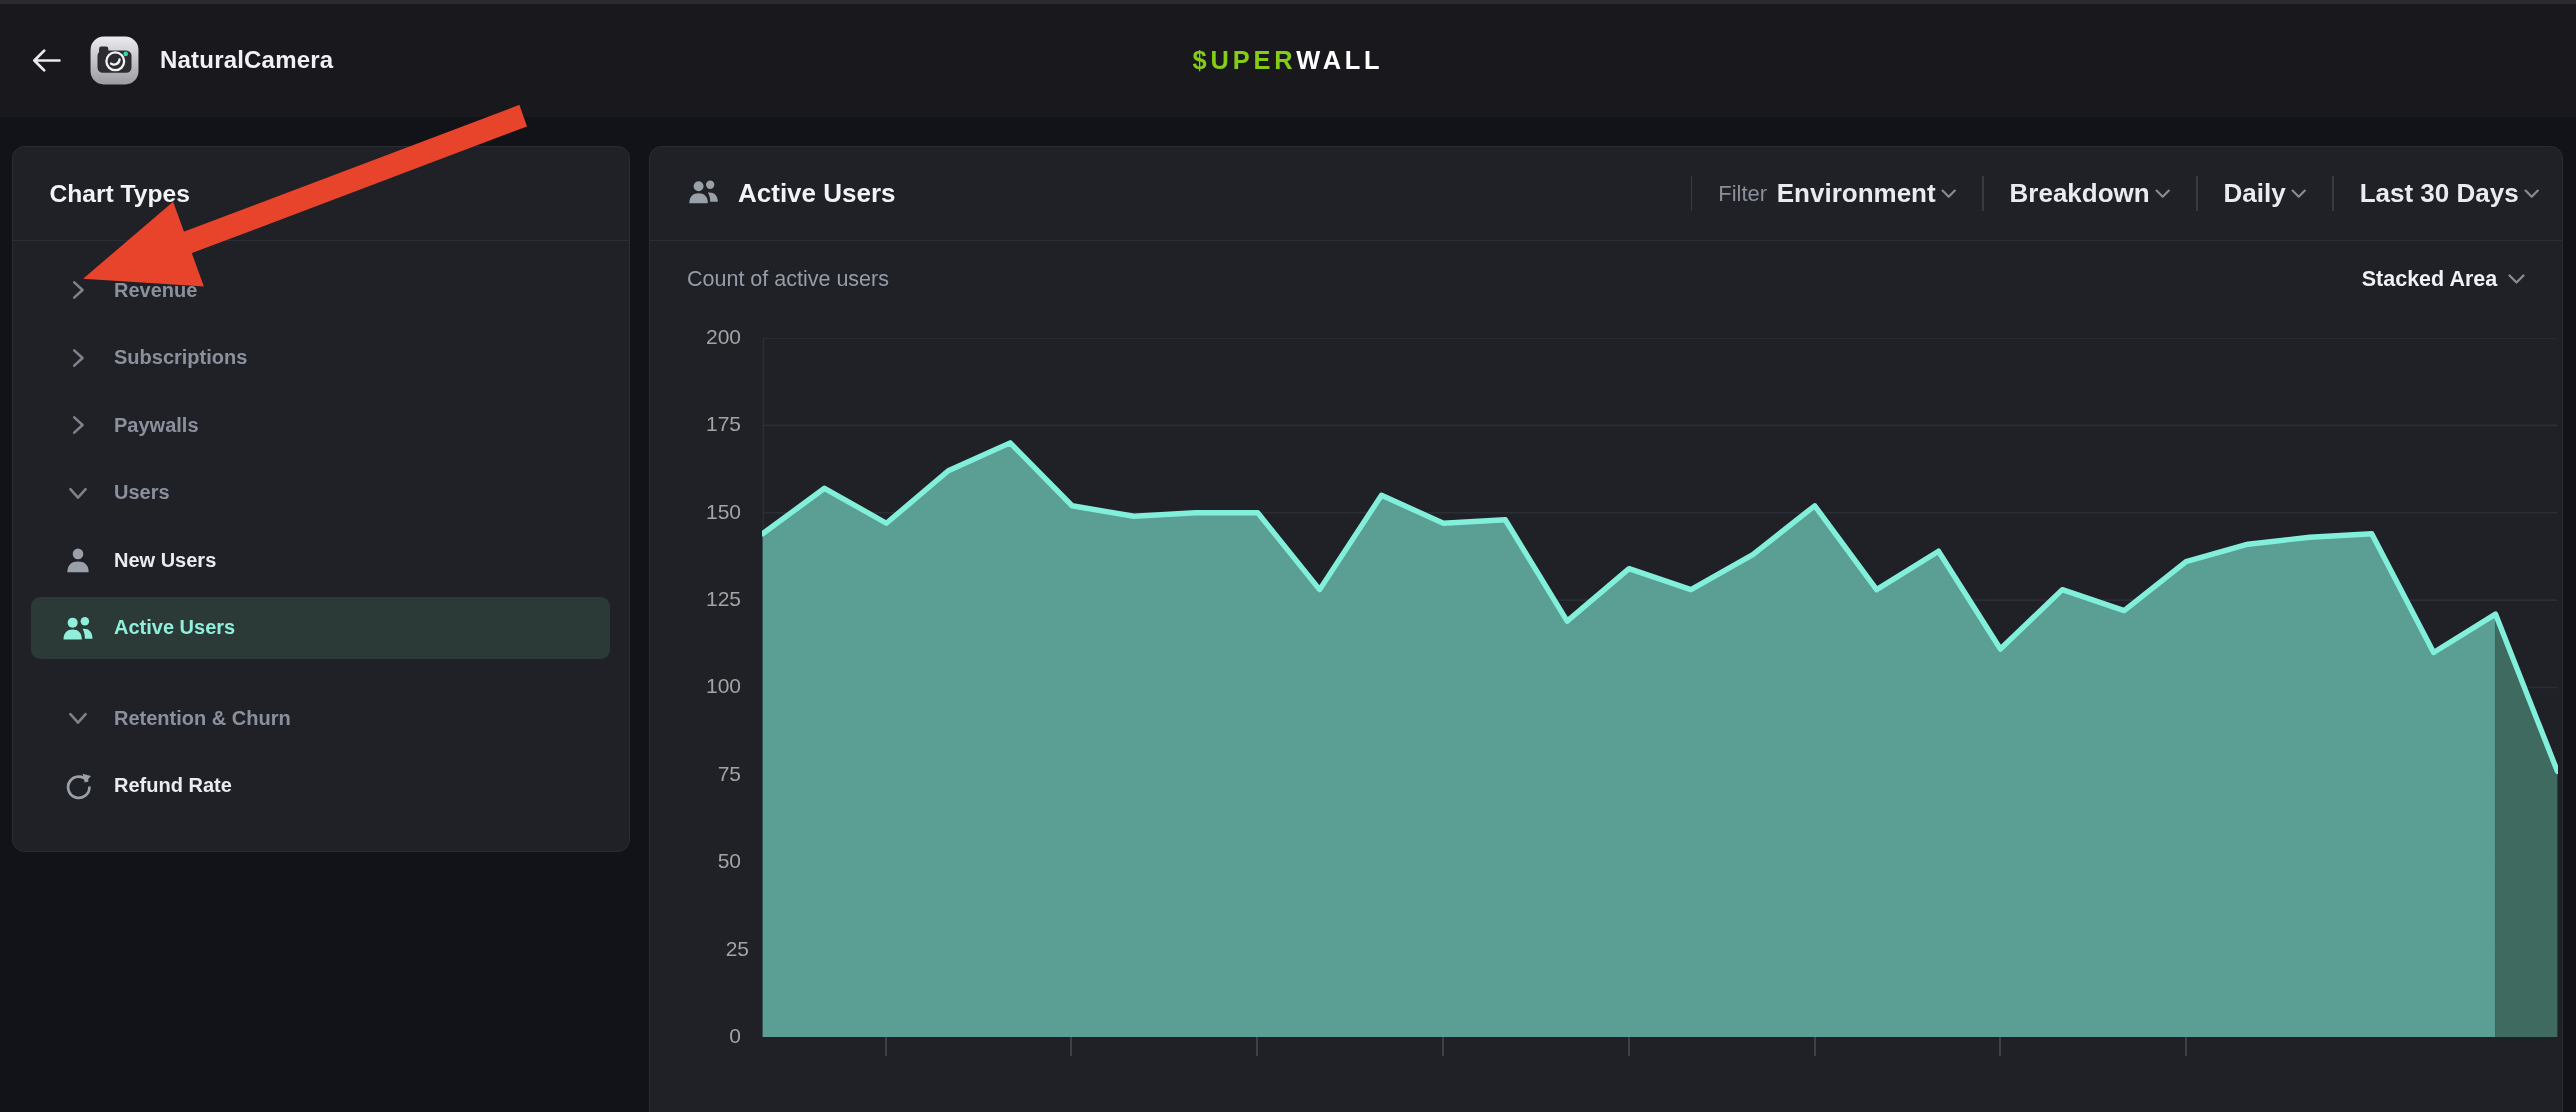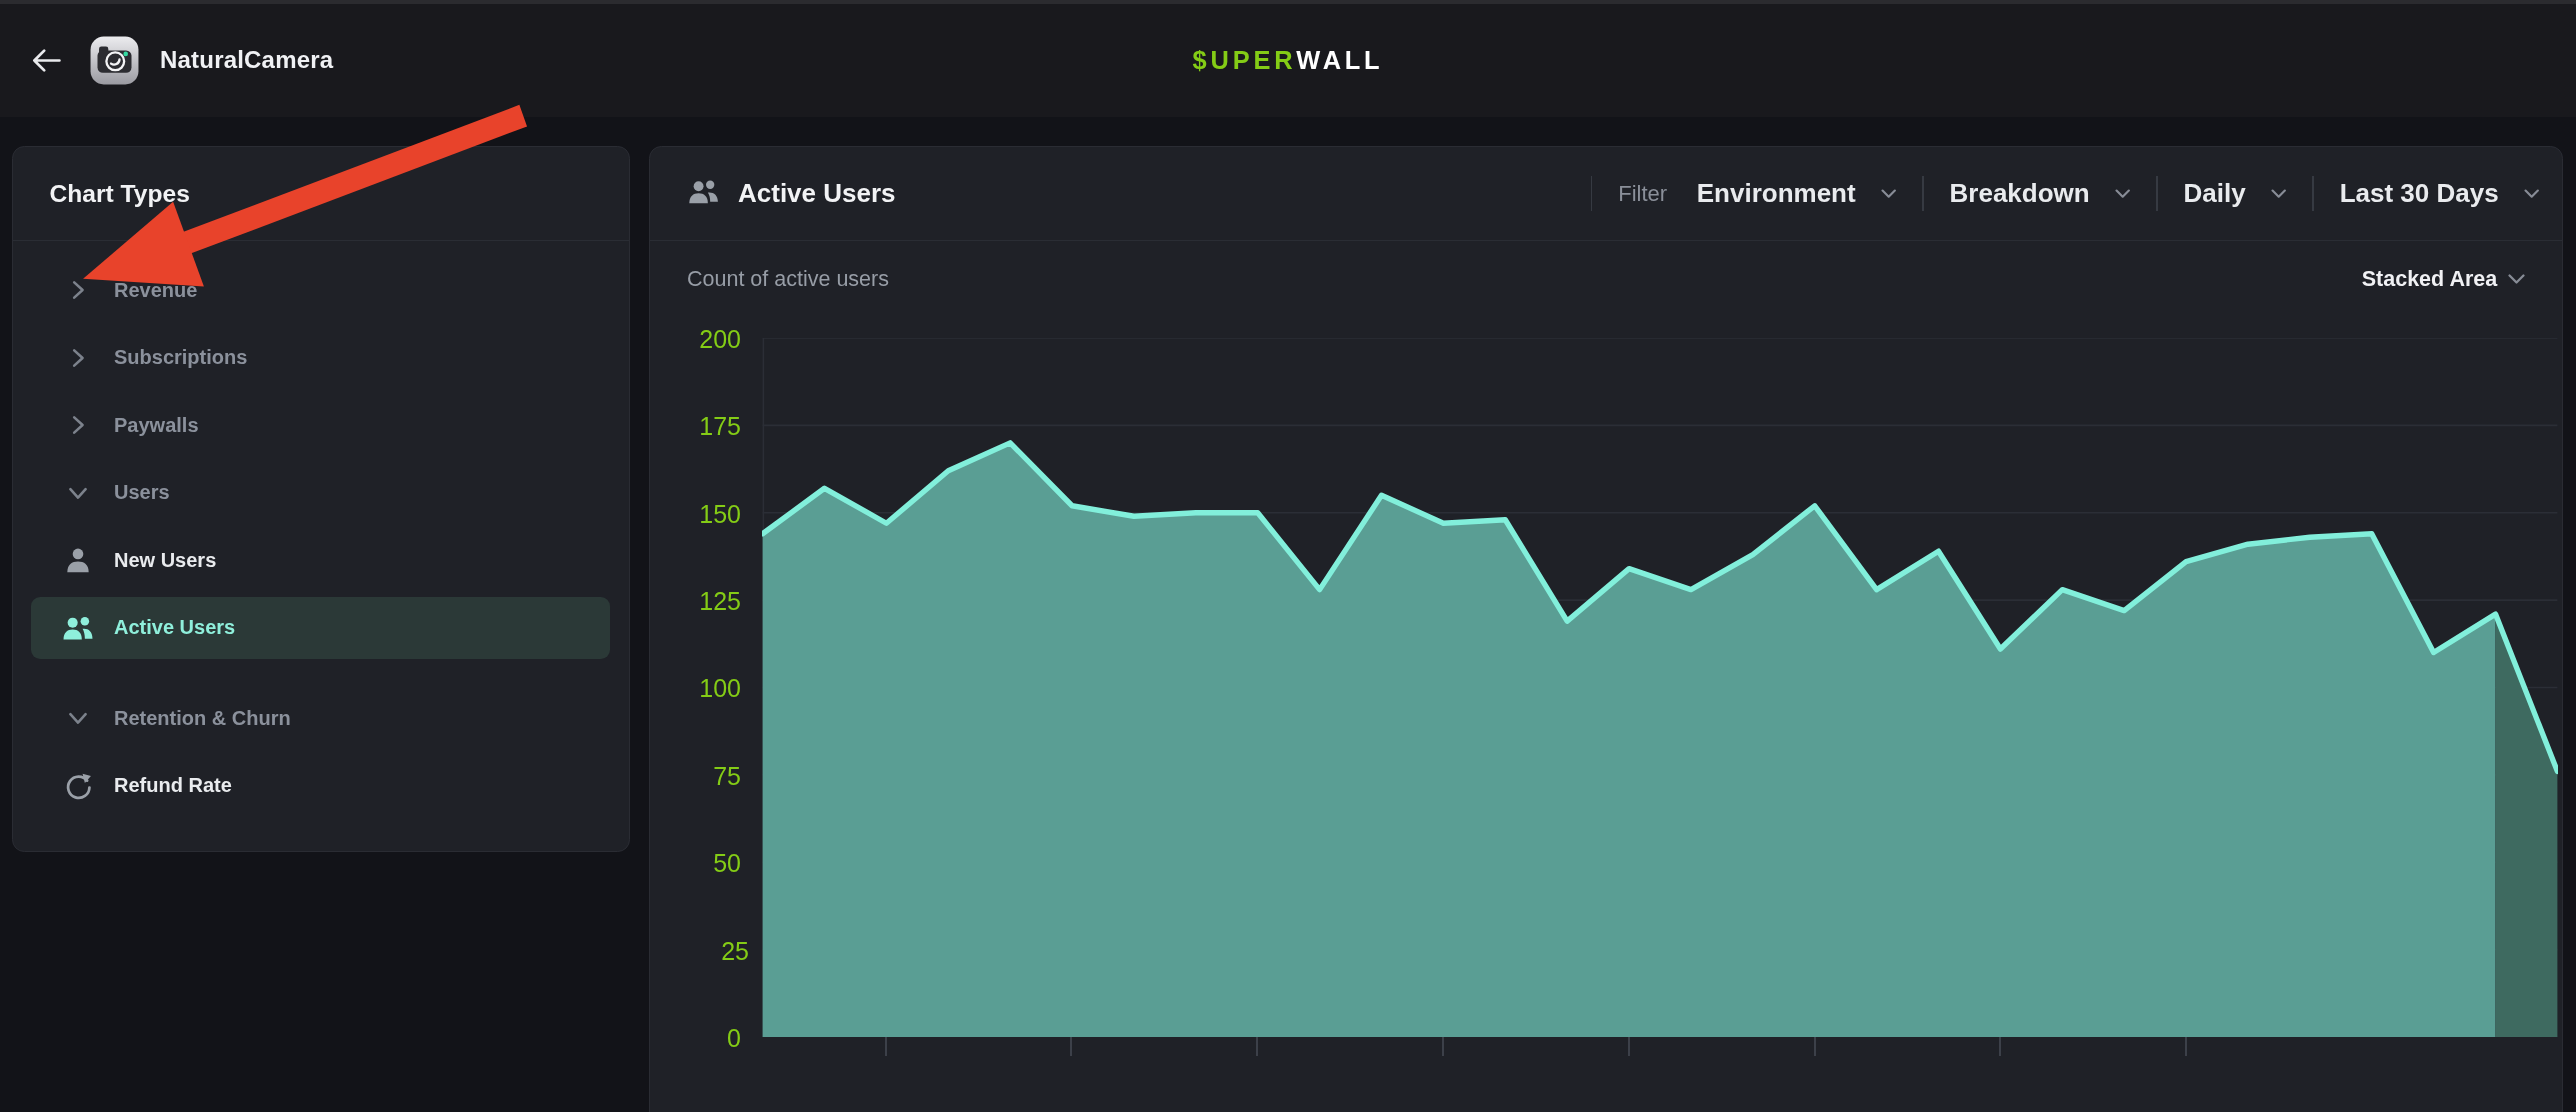--- a/index.html
+++ b/index.html
@@ -35,30 +35,30 @@
 
   
   .panel { position:absolute; left:649px; top:146px; width:1914px; height:997px;
     background:#1f2127; border:0.8px solid #2a2c33; border-radius:12.3px; }
   .panel-header { height:94px; display:flex; align-items:center; padding:0 23px 0 37px;
     border-bottom:1.5px solid #2a2d34; }
   .panel-title-wrap { display:flex; align-items:center; gap:17px; }
   .panel-title { font-size:26px; font-weight:700; color:#f2f3f5; }
   .controls { margin-left:auto; display:flex; align-items:center; }
   .vdiv { width:1.5px; height:35px; background:#363a42; margin:0 26px; }
-  .ctrl { display:flex; align-items:center; gap:25px; cursor:pointer; }
+  .ctrl { display:flex; align-items:center; gap:5px; cursor:pointer; }
   .ctrl .pre { font-size:22px; color:#8a8f99; margin-right:4.6px; }
   .ctrl .val { font-size:26px; font-weight:600; color:#e9ebee; }
   .subtitle-row { display:flex; align-items:center; padding:26px 37px 0 37px; }
   .subtitle { font-size:21.5px; color:#979da6; }
   .view-select { margin-left:auto; display:flex; align-items:center; gap:10.8px; cursor:pointer; }
   .view-select .val { font-size:21.5px; font-weight:600; color:#f0f1f4; }
 
   .plot-svg { position:absolute; left:112px; top:191px; }
-  .ylab { position:absolute; width:91px; text-align:right; font-size:25px; color:#84cc16; }
+  .ylab { position:absolute; width:91px; text-align:right; font-size:21px; color:#a3a3a3; }
   .xtick { position:absolute; top:890px; width:1.5px; height:18.5px; background:#3c4049; }
 
   
   .arrow-overlay { position:absolute; left:0; top:0; width:2576px; height:1113px;
     pointer-events:none; z-index:9; }
 </style>
 </head>
 <body>
 
 <div class="topbar">

